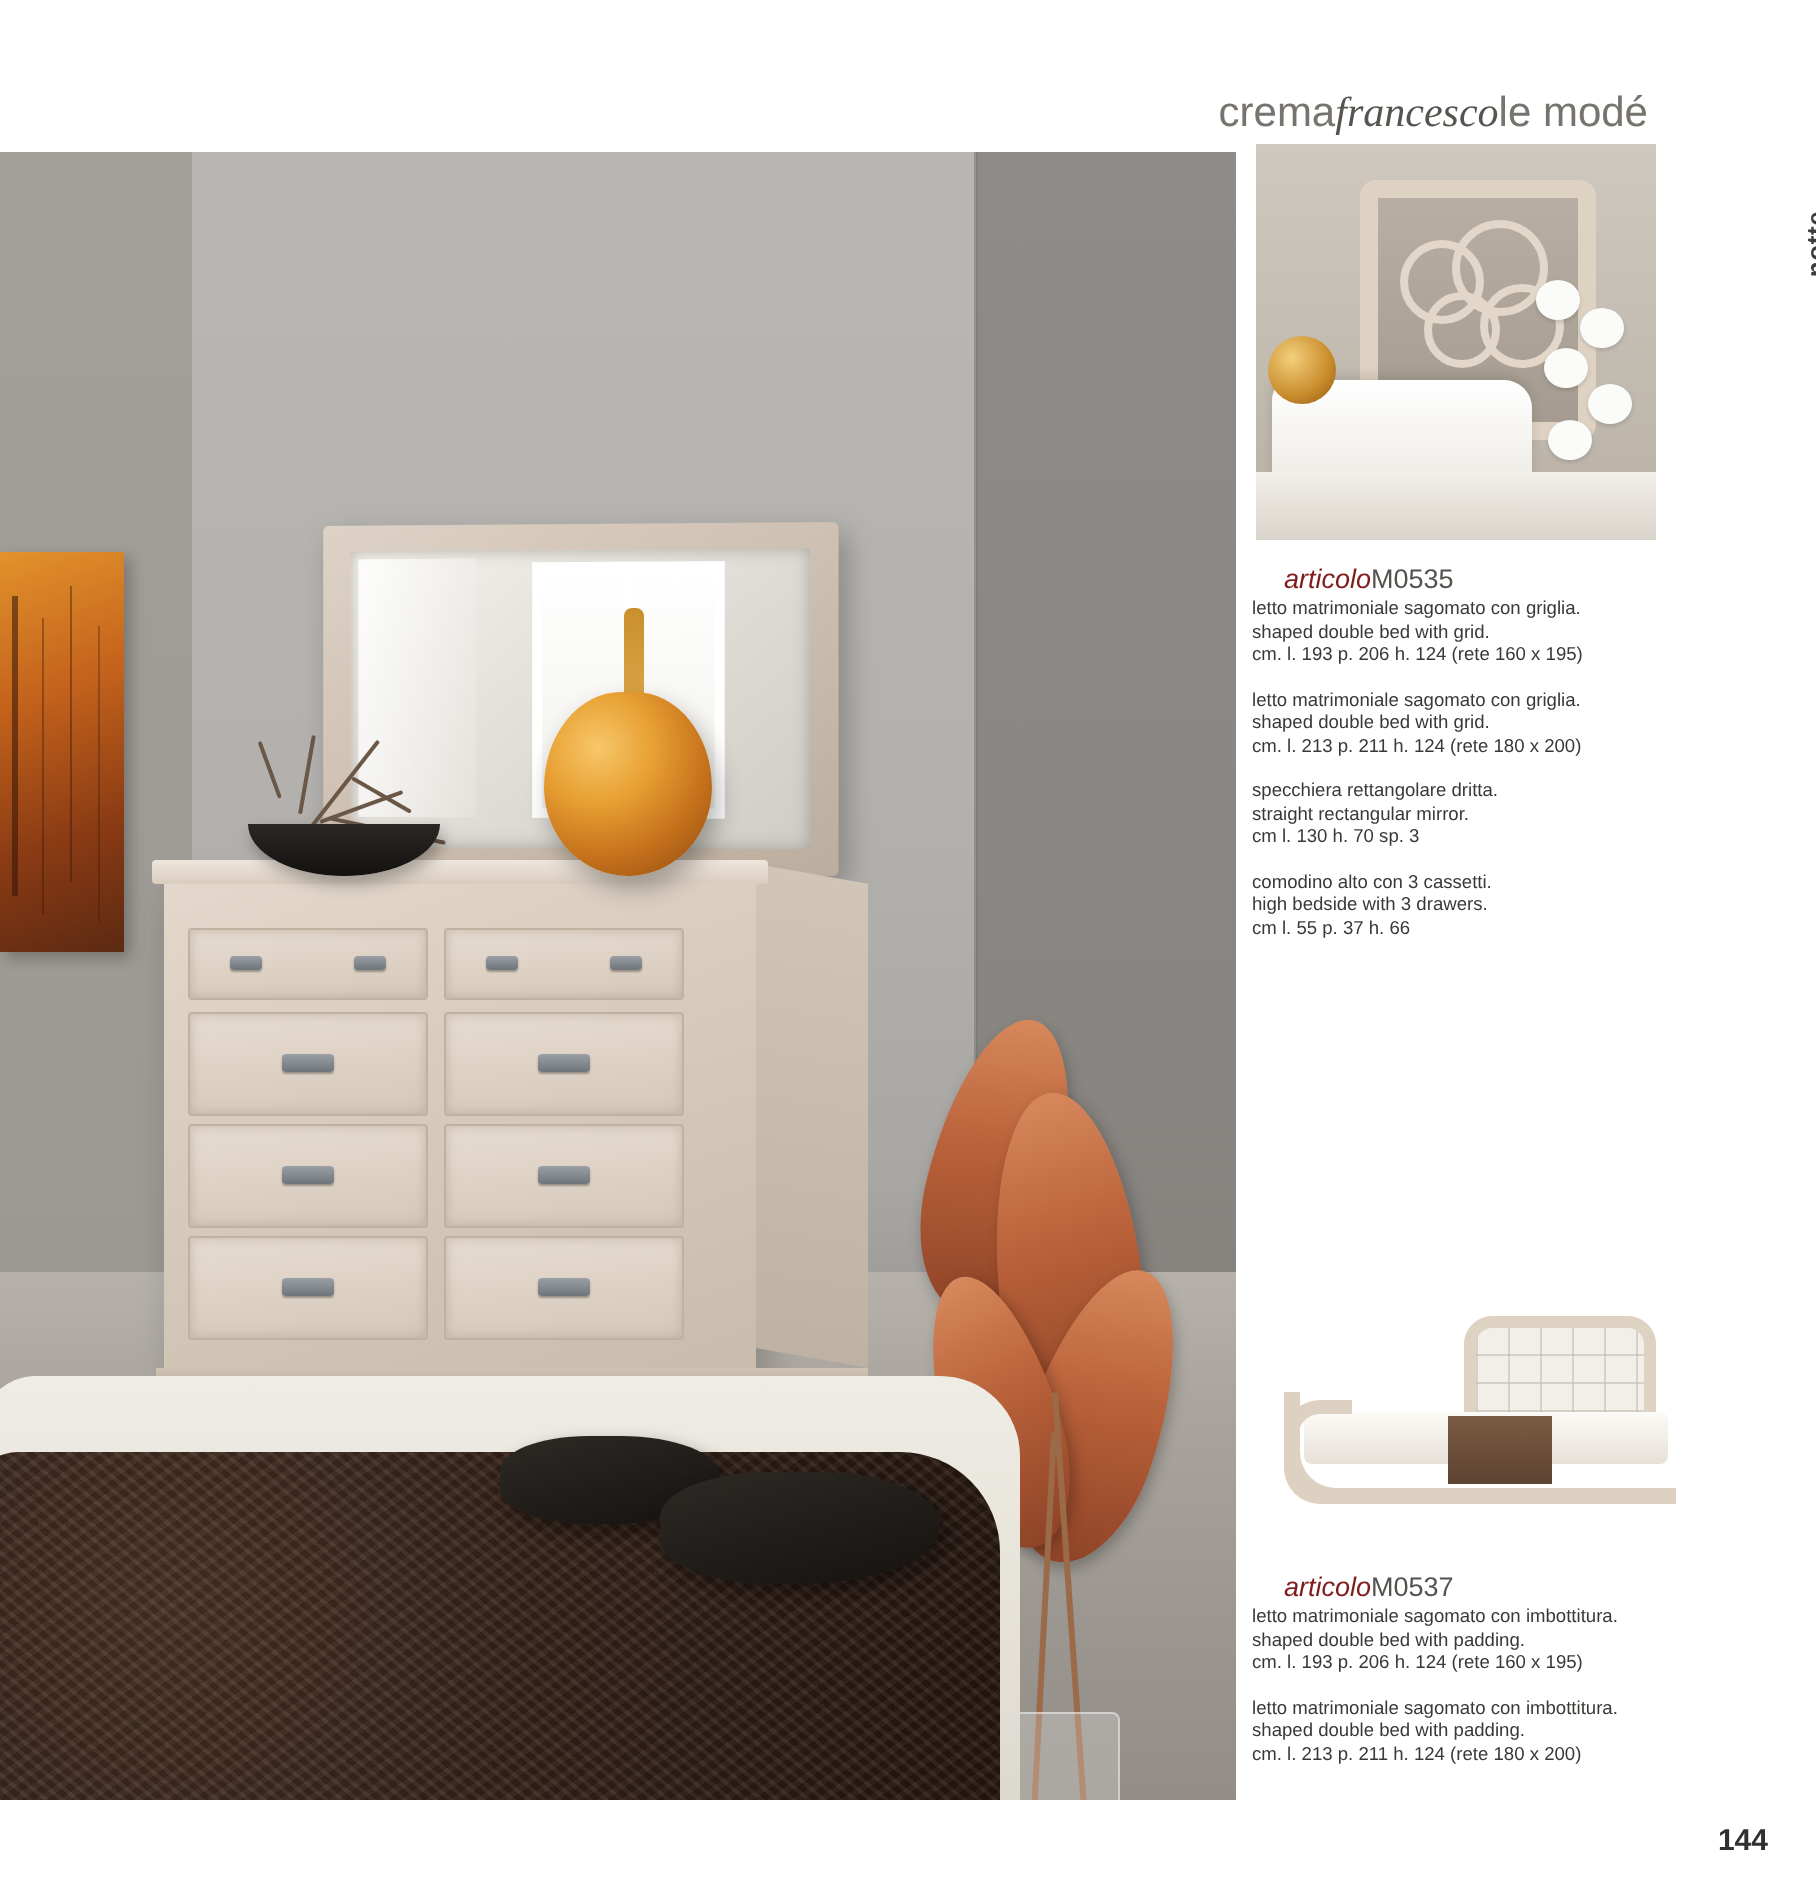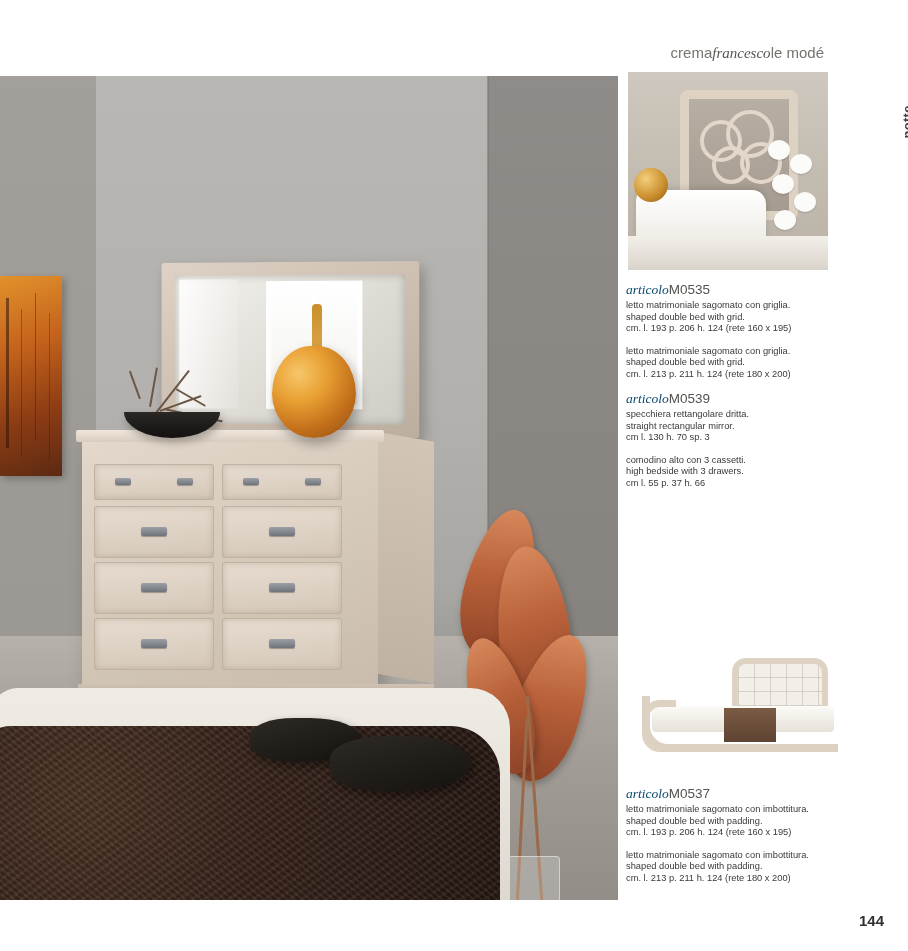--- a/index.html
+++ b/index.html
@@ -234,21 +234,21 @@
     position: absolute;
     left: 618px;
     top: 0;
     width: 290px;
     height: 951px;
   }
   .brand {
     position: absolute;
     right: 84px;
     top: 44px;
-    font-size: 15px;
+    font-size: 21px;
     color: #6d6b68;
     white-space: nowrap;
   }
   .brand .b1 { font-family: "Liberation Sans", sans-serif; font-weight: 300; color: #77746f; }
   .brand .b2 { font-family: "Liberation Serif", serif; font-style: italic; color: #57544f; }
   .brand .b3 { font-family: "Liberation Sans", sans-serif; color: #77746f; }
 
   .side-tab {
     position: absolute;
     right: 2px;
@@ -382,23 +382,24 @@
     width: 260px;
   }
   .item { margin-bottom: 11px; }
   .item-title {
     font-size: 13.5px;
     color: #5f5c58;
     margin: 0 0 2px 0;
     white-space: nowrap;
   }
   .item-title .art {
-    font-family: Liberation Serif, serif;
+    font-family: Liberation Sans, sans-serif;
     font-style: italic;
-    color: #0c4a6e;
+    color: #7f1d1d;
+    margin-left: 16px;
   }
   .item-title .code {
     font-family: "Liberation Sans", sans-serif;
     color: #55524e;
   }
   .item-line {
     font-size: 9.3px;
     line-height: 11.5px;
     color: #3b3936;
     margin: 0;
@@ -538,21 +539,20 @@
     <p class="item-line">letto matrimoniale sagomato con griglia.</p>
     <p class="item-line">shaped double bed with grid.</p>
     <p class="item-line dims">cm. l. 193 p. 206 h. 124 (rete 160 x 195)</p>
   </div>
   <div class="item">
     <p class="item-line">letto matrimoniale sagomato con griglia.</p>
     <p class="item-line">shaped double bed with grid.</p>
     <p class="item-line dims">cm. l. 213 p. 211 h. 124 (rete 180 x 200)</p>
   </div>
   <div class="item">
-    <p class="item-title"><span class="art">articolo</span><span class="code">M0539</span></p>
     <p class="item-line">specchiera rettangolare dritta.</p>
     <p class="item-line">straight rectangular mirror.</p>
     <p class="item-line dims">cm l. 130 h. 70 sp. 3</p>
   </div>
   <div class="item">
     <p class="item-line">comodino alto con 3 cassetti.</p>
     <p class="item-line">high bedside with 3 drawers.</p>
     <p class="item-line dims">cm l. 55 p. 37 h. 66</p>
   </div>
 </div>

